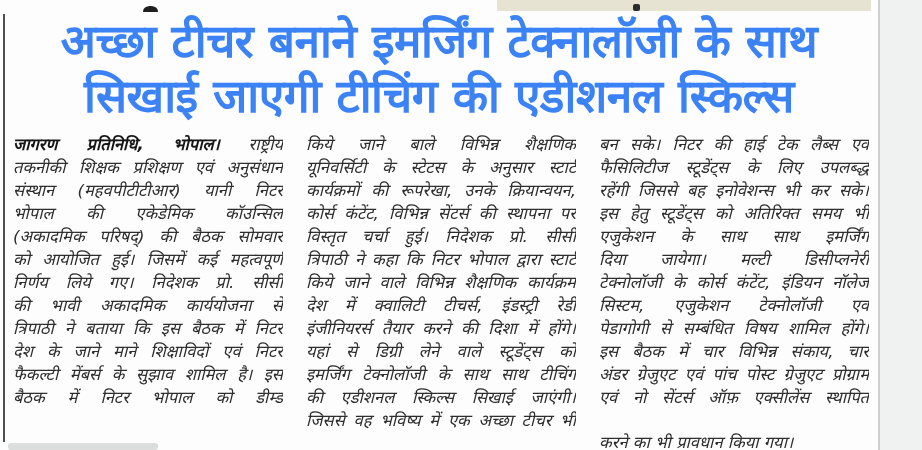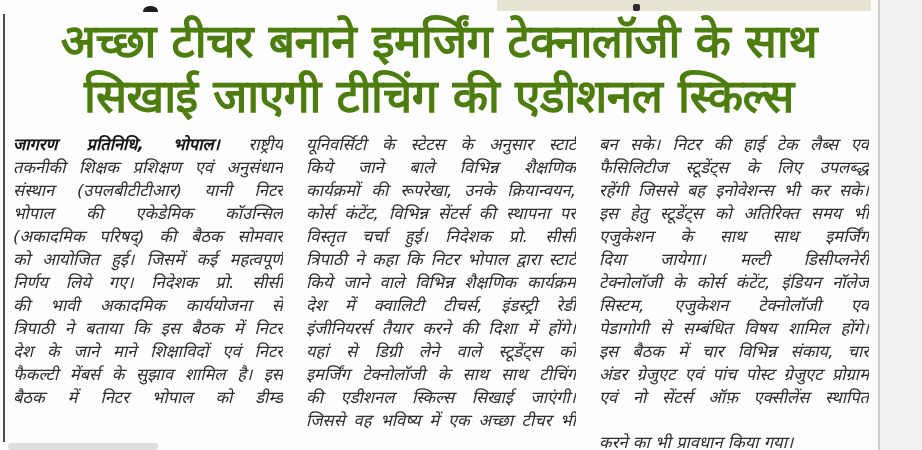--- a/index.html
+++ b/index.html
@@ -47,21 +47,21 @@
   .bottom-smudge {
     position: absolute; left: 8px; top: 443px;
     width: 150px; height: 7px;
     background: #dcdddd;
     border-radius: 3px;
   }
   .headline {
     position: absolute; left: 12px; top: 14px;
     width: 854px;
     text-align: center;
-    color: #4d7c0f;
+    color: #3b82f6;
     font-weight: 800;
     font-size: 46px;
     line-height: 55px;
     letter-spacing: -0.5px;
   }
   .headline .hl-line {
     white-space: nowrap;
     height: 55px; overflow: hidden;
   }
   .columns {
@@ -103,37 +103,37 @@
 
     <div class="columns">
 
       <div class="col">
         <div class="line">
           <span class="byline">जागरण प्रतिनिधि, भोपाल।</span>
           <span>राष्ट्रीय</span>
         </div>
         <div data-repeat="article.col1_lines">
             <div class="line">तकनीकी शिक्षक प्रशिक्षण एवं अनुसंधान</div>
-            <div class="line">संस्थान (उपलबीटीटीआर) यानी निटर</div>
+            <div class="line">संस्थान (महवपीटीटीआर) यानी निटर</div>
             <div class="line">भोपाल की एकेडेमिक कॉउन्सिल</div>
             <div class="line">(अकादमिक परिषद्) की बैठक सोमवार</div>
             <div class="line">को आयोजित हुई। जिसमें कई महत्वपूर्ण</div>
             <div class="line">निर्णय लिये गए। निदेशक प्रो. सीसी</div>
             <div class="line">की भावी अकादमिक कार्ययोजना से</div>
             <div class="line">त्रिपाठी ने बताया कि इस बैठक में निटर</div>
             <div class="line">देश के जाने माने शिक्षाविदों एवं निटर</div>
             <div class="line">फैकल्टी मेंबर्स के सुझाव शामिल है। इस</div>
             <div class="line">बैठक में निटर भोपाल को डीम्ड</div>
           </div>
       </div>
 
       <div class="col">
         <div data-repeat="article.col2_lines">
+            <div class="line">किये जाने बाले विभिन्न शैक्षणिक</div>
             <div class="line">यूनिवर्सिटी के स्टेटस के अनुसार स्टार्ट</div>
-            <div class="line">किये जाने बाले विभिन्न शैक्षणिक</div>
             <div class="line">कार्यक्रमों की रूपरेखा, उनके क्रियान्वयन,</div>
             <div class="line">कोर्स कंटेंट, विभिन्न सेंटर्स की स्थापना पर</div>
             <div class="line">विस्तृत चर्चा हुई। निदेशक प्रो. सीसी</div>
             <div class="line">त्रिपाठी ने कहा कि निटर भोपाल द्वारा स्टार्ट</div>
             <div class="line">किये जाने वाले विभिन्न शैक्षणिक कार्यक्रम</div>
             <div class="line">देश में क्वालिटी टीचर्स, इंडस्ट्री रेडी</div>
             <div class="line">इंजीनियरर्स तैयार करने की दिशा में होंगे।</div>
             <div class="line">यहां से डिग्री लेने वाले स्टूडेंट्स को</div>
             <div class="line">इमर्जिंग टेक्नोलॉजी के साथ साथ टीचिंग</div>
             <div class="line">की एडीशनल स्किल्स सिखाई जाएंगी।</div>

